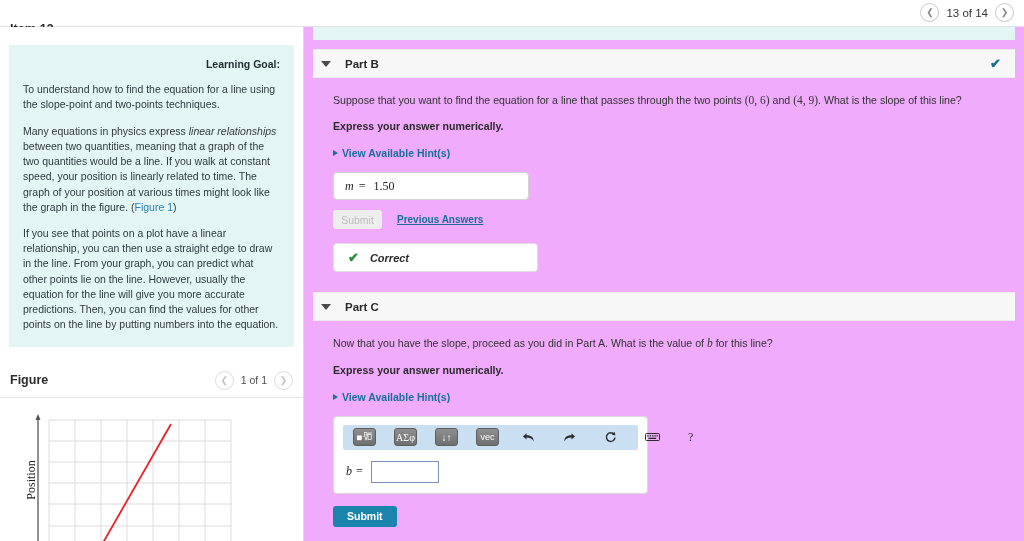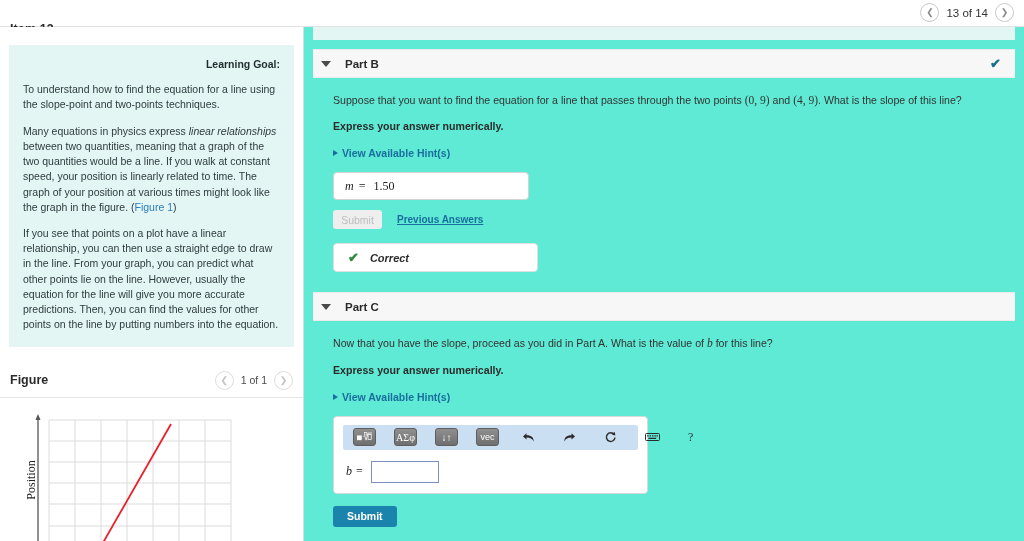--- a/index.html
+++ b/index.html
@@ -59,21 +59,21 @@
   .left-pane {
     width: 304px;
     position: relative;
     background: #ffffff;
     border-right: 1px solid #d5dde3;
     overflow: hidden;
   }
   .right-pane {
     flex: 1;
     position: relative;
-    background: #5eead4;
+    background: #f0abfc;
     overflow: hidden;
   }
 
   
   .goal-card {
     margin: 18px 9px 0 9px;
     background: #e4f6f4;
     padding: 12px 14px 14px 14px;
     font-size: 10.5px;
     line-height: 1.45;
@@ -450,21 +450,21 @@
       <div class="cut-strip-text"></div>
     </div>
 
     <div class="part-header">
       <div class="caret"></div>
       <div class="part-title">Part B</div>
       <div class="part-check">✔</div>
     </div>
 
     <div class="part-body">
-      <p class="q-text"><span>Suppose that you want to find the equation for a line that passes through the two points </span><span class="mathnum">(0, 9)</span><span> and </span><span class="mathnum">(4, 9)</span><span>. What is the slope of this line?</span></p>
+      <p class="q-text"><span>Suppose that you want to find the equation for a line that passes through the two points </span><span class="mathnum">(0, 6)</span><span> and </span><span class="mathnum">(4, 9)</span><span>. What is the slope of this line?</span></p>
 
       <p class="q-bold">Express your answer numerically.</p>
 
       <div class="hint-link"><span class="hint-caret"></span><span>View Available Hint(s)</span></div>
 
       <div class="answer-box">
         <span class="ans-label">m</span>
         <span class="ans-eq">=</span>
         <span class="ans-value">1.50</span>
       </div>

